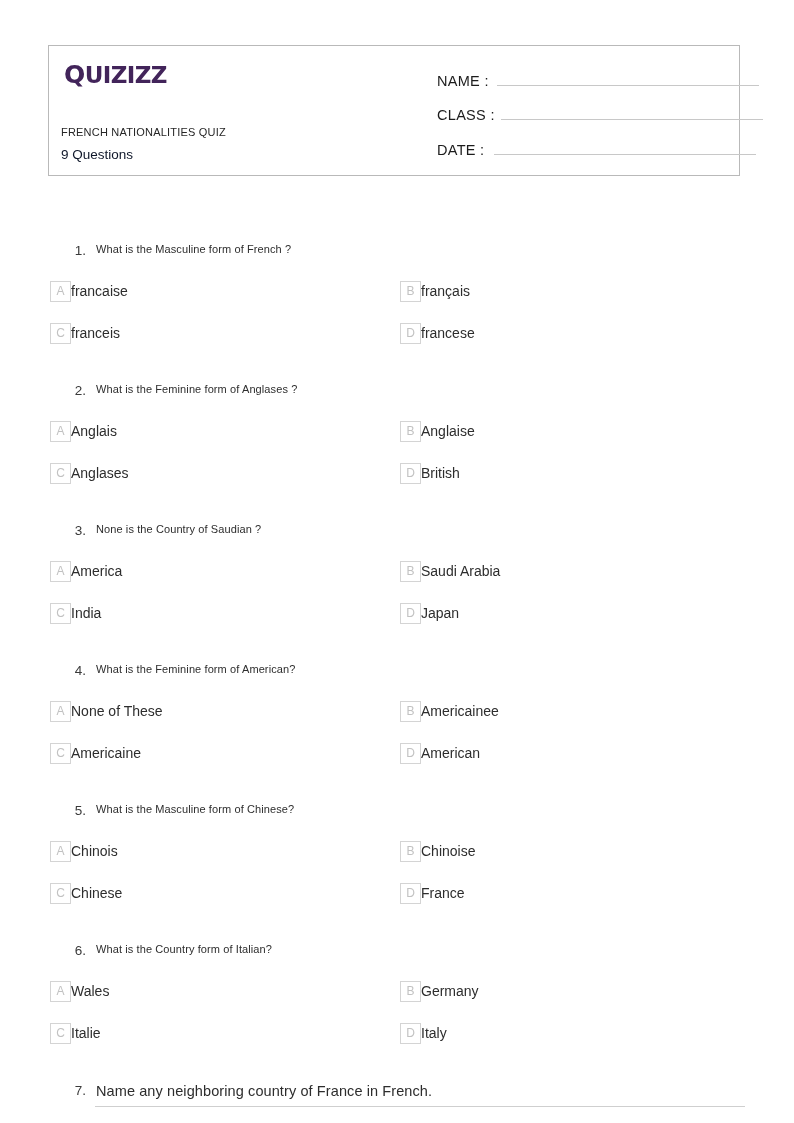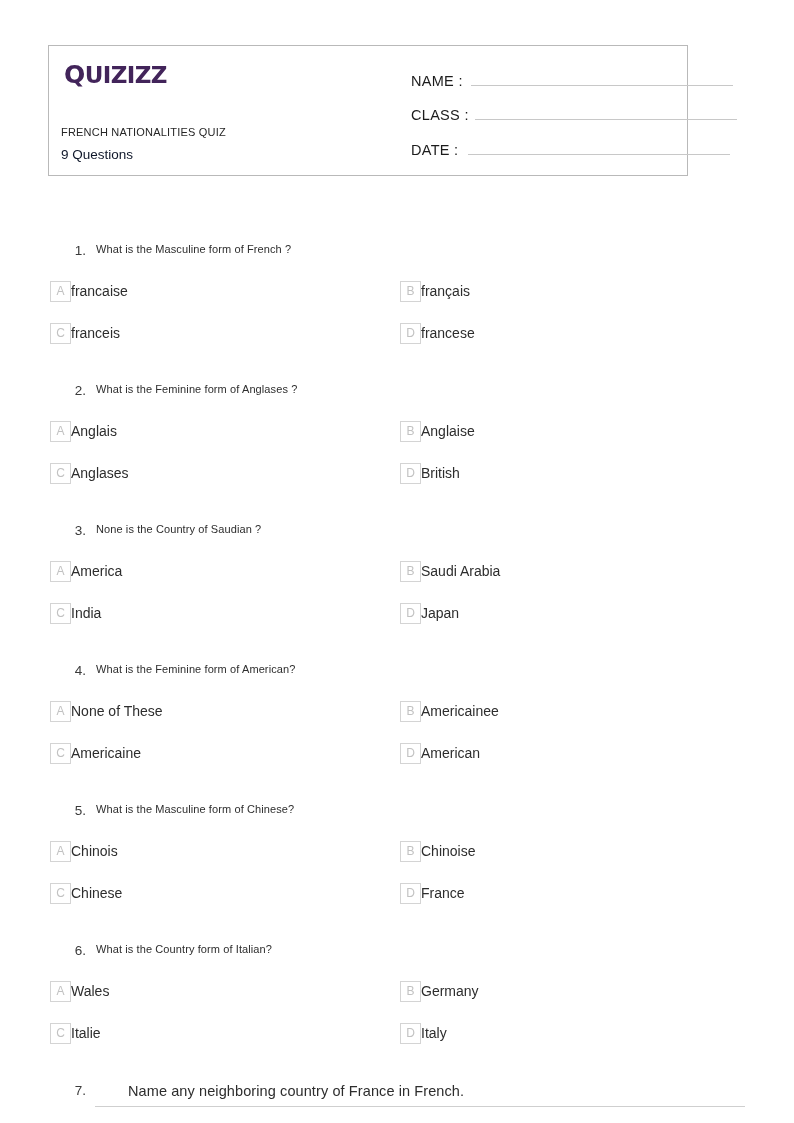--- a/index.html
+++ b/index.html
@@ -22,21 +22,21 @@
     left: 0; top: 0;
     width: 794px;
     height: 1123px;
   }
 
   
   .header-card {
     position: absolute;
     left: 48px;
     top: 45px;
-    width: 640px;
+    width: 692px;
     height: 131px;
     border: 1px solid #b9b9b9;
     box-sizing: border-box;
     background: #fff;
   }
 
   .brand-logo {
     position: absolute;
     left: 15px;
     top: 16px;
@@ -64,21 +64,21 @@
     position: absolute;
     left: 12px;
     top: 101px;
     font-size: 13.5px;
     color: #0f172a;
     white-space: nowrap;
   }
 
   .field-row {
     position: absolute;
-    left: 362px;
+    left: 388px;
     height: 22px;
     display: flex;
     align-items: baseline;
   }
   .field-row.r1 { top: 24px; }
   .field-row.r2 { top: 58px; }
   .field-row.r3 { top: 93px; }
 
   .field-label {
     font-size: 14.5px;
@@ -172,21 +172,20 @@
     height: 30px;
   }
   .sa-text {
     position: absolute;
     left: 96px;
     top: 11px;
     font-size: 14.5px;
     color: #2d2d2d;
     white-space: nowrap;
     letter-spacing: 0.1px;
-    margin-left: 32px;
   }
   .sa-line {
     position: absolute;
     left: 95px;
     top: 34px;
     width: 650px;
     border-bottom: 1px solid #cfcfcf;
     height: 0;
   }
 </style>

